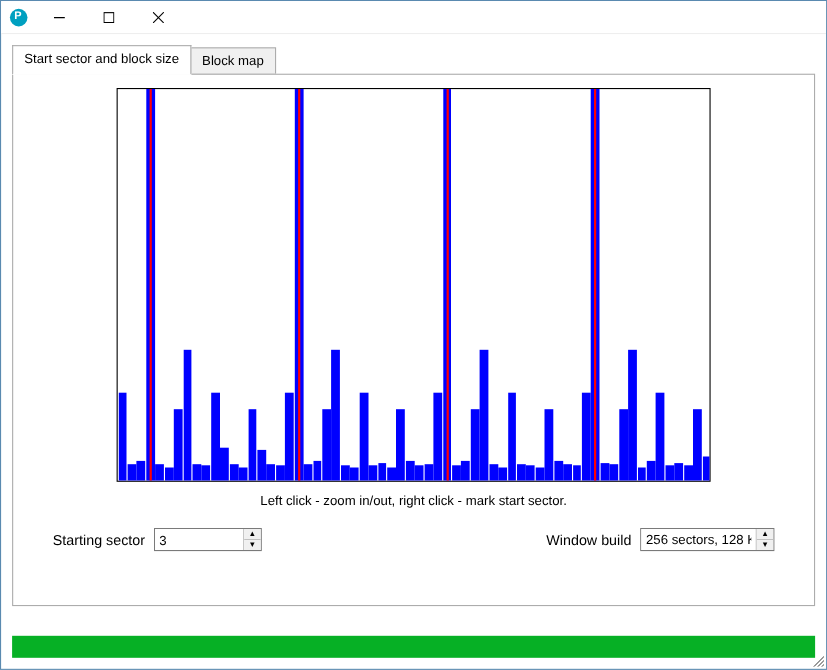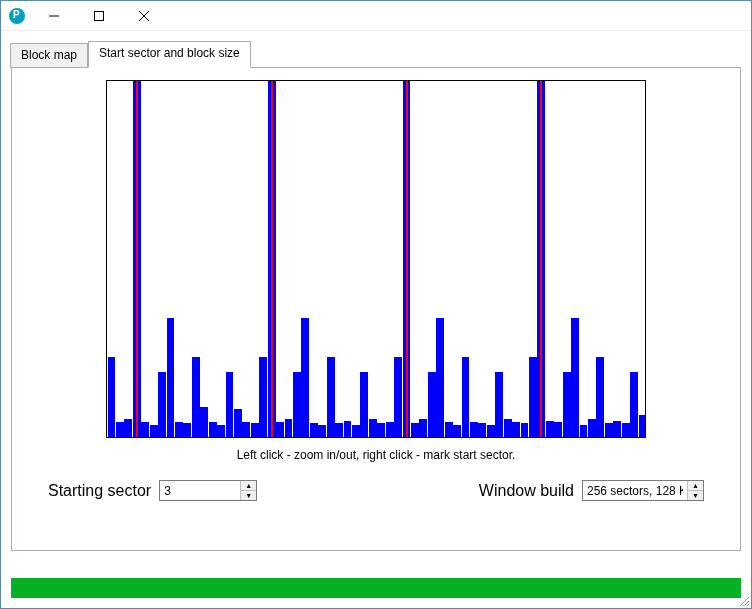--- a/index.html
+++ b/index.html
@@ -99,21 +99,21 @@
     text-align: center;
     margin: 8px 0 18px 0;
     font-size: 12px;
   }
   .controls {
     display: flex;
     justify-content: space-between;
     padding: 0 22px;
   }
   .ctrl-group { display: flex; align-items: center; gap: 8px; }
-  .ctrl-label { font-size: 16px; white-space: nowrap; }
+  .ctrl-label { font-size: 13px; white-space: nowrap; }
   .spinner {
     display: flex;
     border: 1px solid #7a7a7a;
     height: 21px;
     background: #fff;
   }
   .spinner input {
     border: none;
     outline: none;
     padding: 0 4px;
@@ -173,22 +173,22 @@
     <div class="win-btn">
       <svg viewBox="0 0 10 10">
           <line x1="0" y1="0" x2="10" y2="10" stroke="#000" stroke-width="1"></line>
           <line x1="10" y1="0" x2="0" y2="10" stroke="#000" stroke-width="1"></line>
         </svg>
     </div>
   </div>
 </div>
 
 <div class="tabs">
+  <div class="tab active">Start sector and block size</div>
   <div class="tab inactive">Block map</div>
-  <div class="tab active">Start sector and block size</div>
 </div>
 
 <div class="tab-panel">
   <div class="chart-box" id="chart">
       <div class="bar" style="left: 0.5px; width: 7.92969px; height: 79.5556px;"></div>
       <div class="bar" style="left: 8.92969px; width: 7.92969px; height: 14.9167px;"></div>
       <div class="bar" style="left: 17.3594px; width: 7.92969px; height: 17.9px;"></div>
       <div class="bar" style="left: 25.7891px; width: 7.92969px; height: 358px;"></div>
       <div class="bar" style="left: 34.2188px; width: 7.92969px; height: 14.9167px;"></div>
       <div class="bar" style="left: 42.6484px; width: 7.92969px; height: 11.9333px;"></div>

